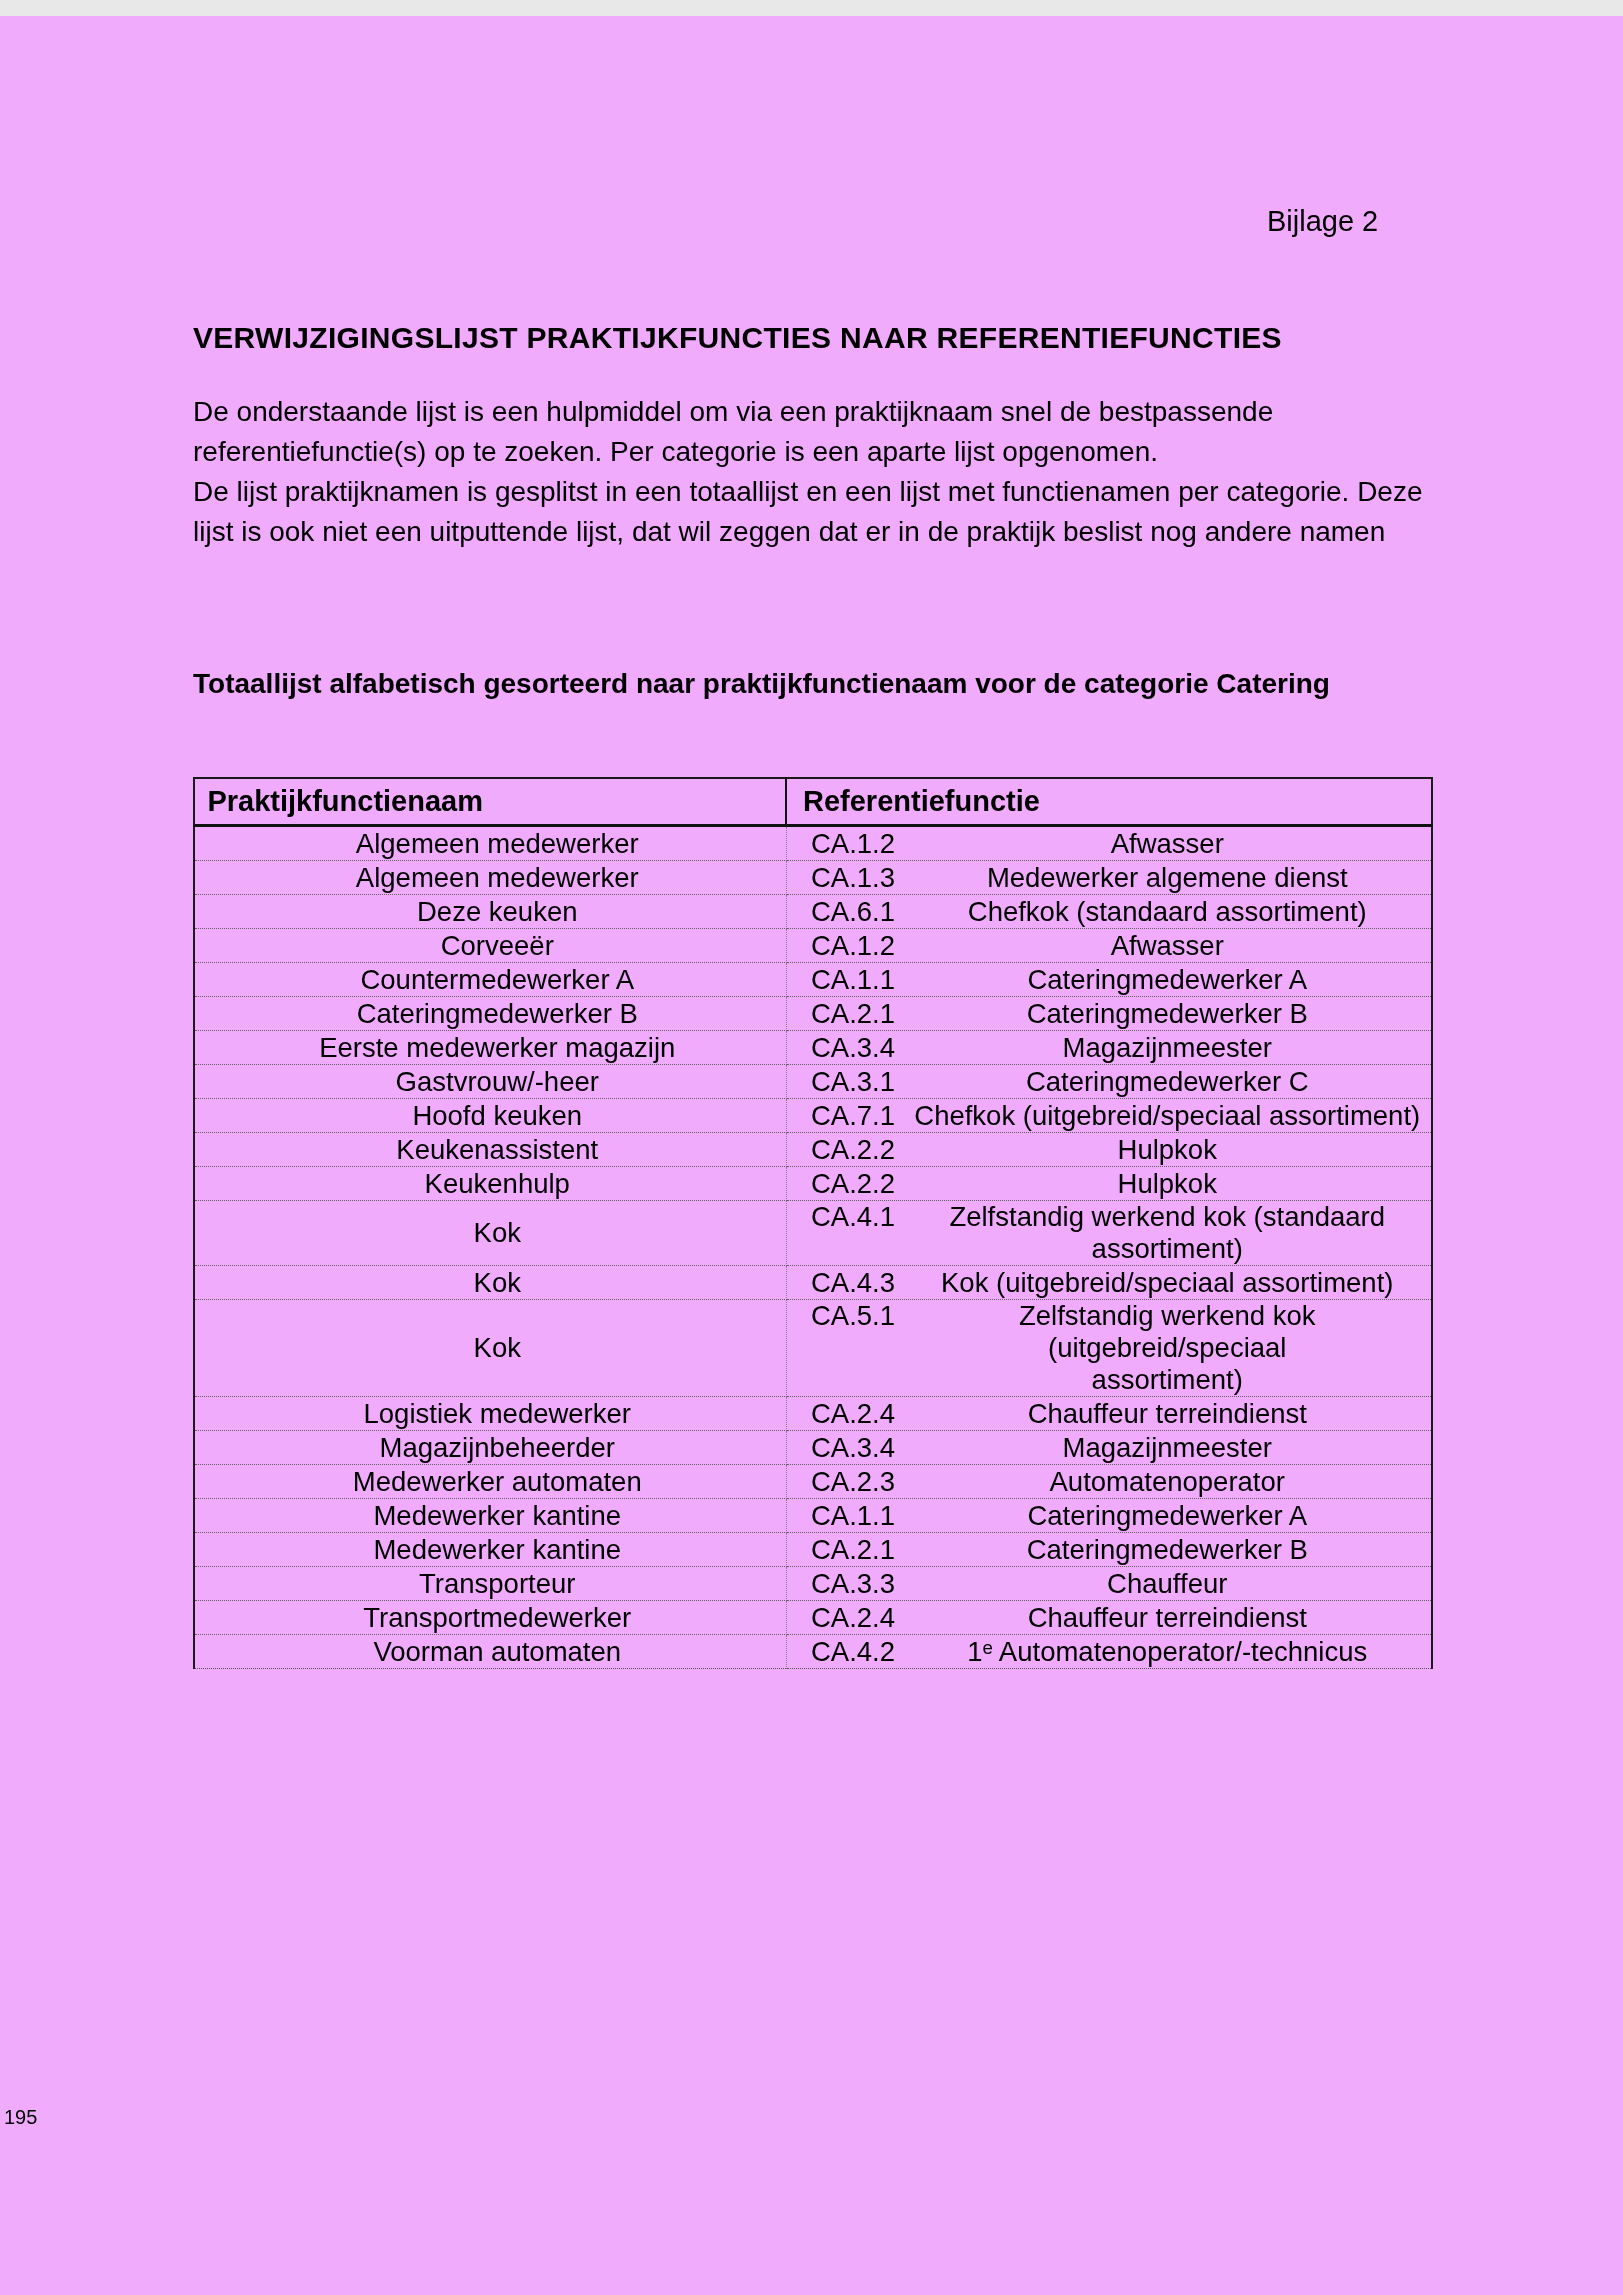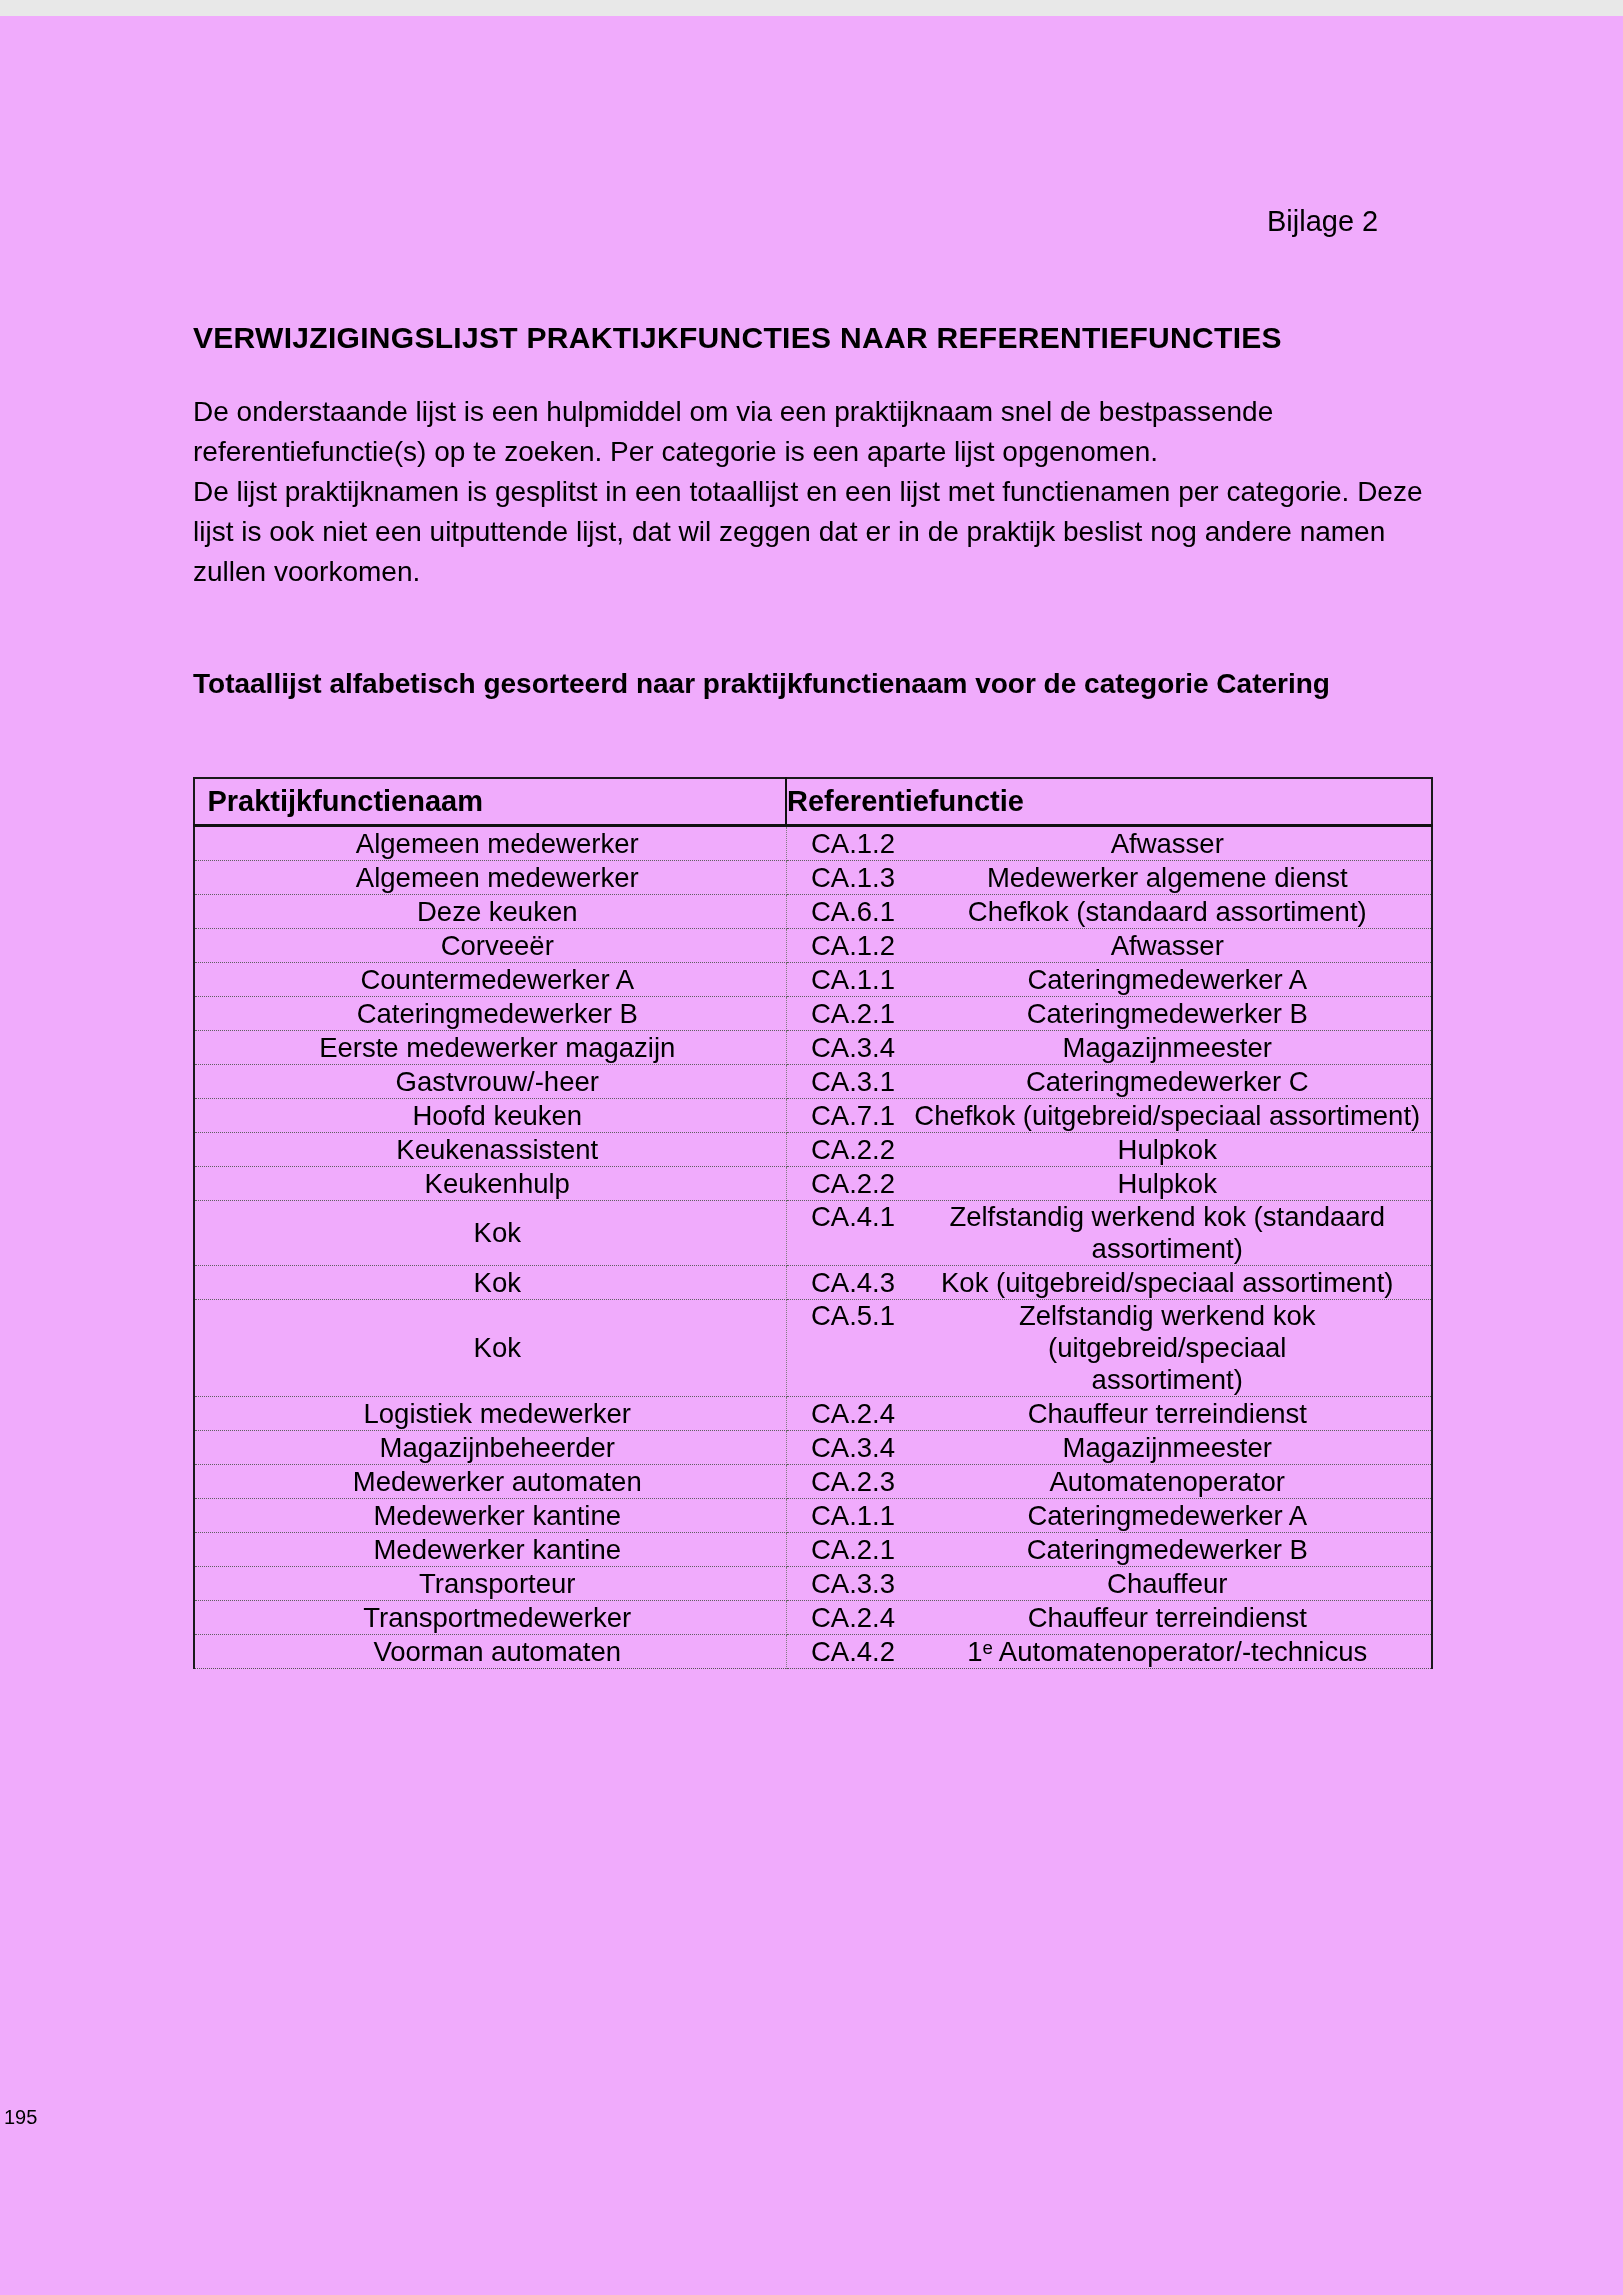--- a/index.html
+++ b/index.html
@@ -73,21 +73,21 @@
     font-weight: bold;
     text-align: left;
     vertical-align: middle;
     border-bottom: 3.5px solid #111111;
     padding: 0;
   }
   .doc-table thead th.c1 {
     border-right: 2.7px solid #111111;
     padding-left: 12.4px;
   }
-  .doc-table thead th.c2 { }
+  .doc-table thead th.c2 { padding-left: 16px; }
   .doc-table tbody td {
     height: 33px;
     vertical-align: middle;
     border-bottom: 1.8px dotted #606060;
     padding: 0;
     line-height: 32px;
     text-align: center;
   }
   .doc-table tbody td.c1 {
     border-right: 1.8px dotted #808080;
@@ -121,21 +121,20 @@
 
   <div class="annex">Bijlage 2</div>
 
   <h1 class="heading">VERWIJZIGINGSLIJST PRAKTIJKFUNCTIES NAAR REFERENTIEFUNCTIES</h1>
 
   <div class="intro">
     <div class="line">De onderstaande lijst is een hulpmiddel om via een praktijknaam snel de bestpassende</div>
     <div class="line">referentiefunctie(s) op te zoeken. Per categorie is een aparte lijst opgenomen.</div>
     <div class="line">De lijst praktijknamen is gesplitst in een totaallijst en een lijst met functienamen per categorie. Deze</div>
     <div class="line">lijst is ook niet een uitputtende lijst, dat wil zeggen dat er in de praktijk beslist nog andere namen</div>
-    <div class="line">zullen voorkomen.</div>
   </div>
 
   <div class="subheading">
     <div class="line">Totaallijst alfabetisch gesorteerd naar praktijkfunctienaam voor de categorie Catering</div>
   </div>
 
   <table class="doc-table">
     <colgroup>
       <col class="col1">
       <col class="col2">

